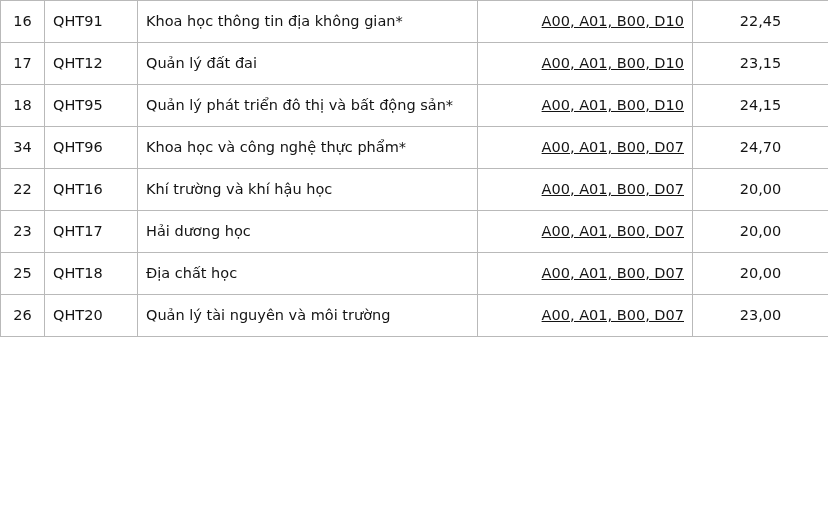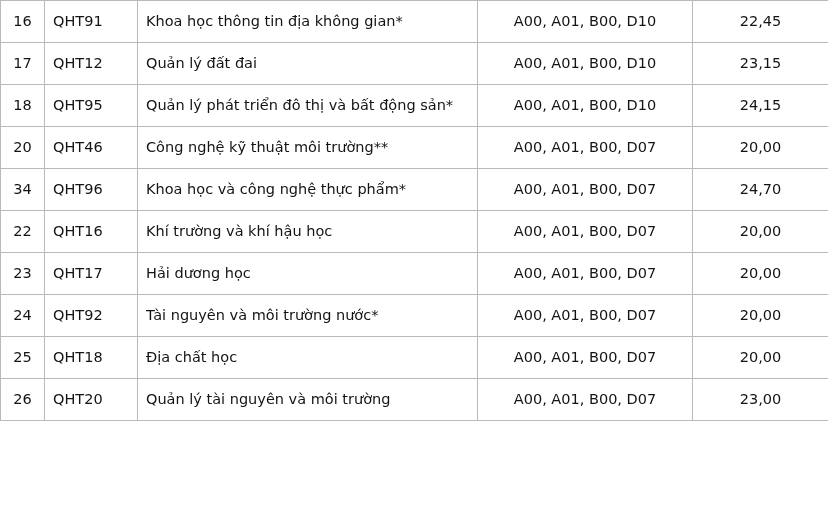--- a/index.html
+++ b/index.html
@@ -49,22 +49,23 @@
   td.col-code {
     text-align: left;
     padding-left: 12px;
     margin-top: 19px;
   }
   td.col-name {
     text-align: left;
     padding-left: 14px;
   }
   td.col-block {
-    text-align: center;
+    text-align: right;
     padding-left: 12px;
+    text-decoration: underline;
   }
   td.col-score {
     text-align: center;
     margin-left: 16px;
   }
   tr.tall td { height: 56px; }
 </style>
 </head>
 <body>
 
@@ -93,51 +94,37 @@
         <td class="col-score">23,15</td>
       </tr>
       <tr>
         <td class="col-index">18</td>
         <td class="col-code">QHT95</td>
         <td class="col-name">Quản lý phát triển đô thị và bất động sản*</td>
         <td class="col-block">A00, A01, B00, D10</td>
         <td class="col-score">24,15</td>
       </tr>
       <tr>
-        <td class="col-index">20</td>
-        <td class="col-code">QHT46</td>
-        <td class="col-name">Công nghệ kỹ thuật môi trường**</td>
-        <td class="col-block">A00, A01, B00, D07</td>
-        <td class="col-score">20,00</td>
-      </tr>
-      <tr>
         <td class="col-index">34</td>
         <td class="col-code">QHT96</td>
         <td class="col-name">Khoa học và công nghệ thực phẩm*</td>
         <td class="col-block">A00, A01, B00, D07</td>
         <td class="col-score">24,70</td>
       </tr>
       <tr>
         <td class="col-index">22</td>
         <td class="col-code">QHT16</td>
         <td class="col-name">Khí trường và khí hậu học</td>
         <td class="col-block">A00, A01, B00, D07</td>
         <td class="col-score">20,00</td>
       </tr>
       <tr>
         <td class="col-index">23</td>
         <td class="col-code">QHT17</td>
         <td class="col-name">Hải dương học</td>
-        <td class="col-block">A00, A01, B00, D07</td>
-        <td class="col-score">20,00</td>
-      </tr>
-      <tr>
-        <td class="col-index">24</td>
-        <td class="col-code">QHT92</td>
-        <td class="col-name">Tài nguyên và môi trường nước*</td>
         <td class="col-block">A00, A01, B00, D07</td>
         <td class="col-score">20,00</td>
       </tr>
       <tr>
         <td class="col-index">25</td>
         <td class="col-code">QHT18</td>
         <td class="col-name">Địa chất học</td>
         <td class="col-block">A00, A01, B00, D07</td>
         <td class="col-score">20,00</td>
       </tr>

